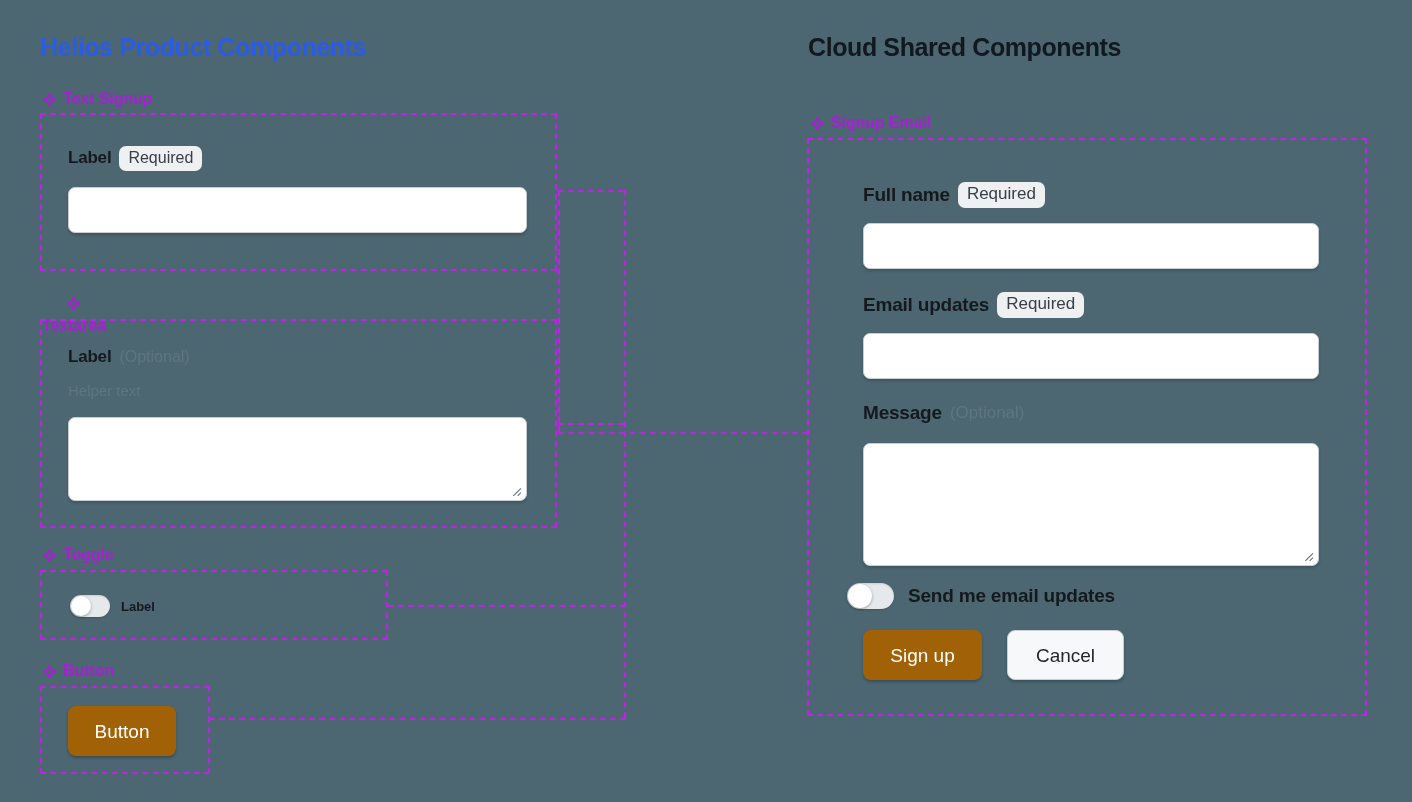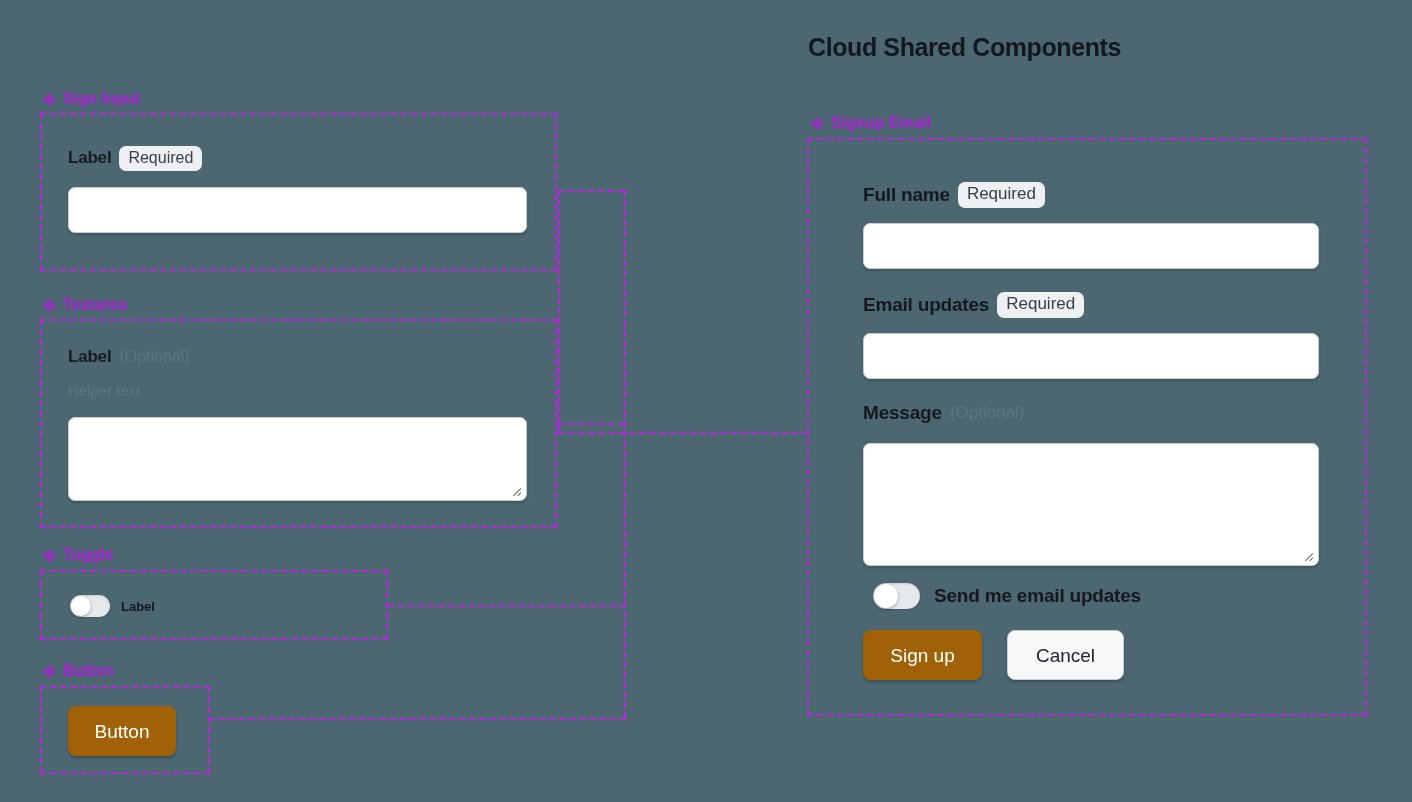--- a/index.html
+++ b/index.html
@@ -159,20 +159,21 @@
     color: #22272d;
     border: 1px solid #c9ced4;
     box-shadow: 0 2px 3px rgba(0,0,0,0.22);
   }
 </style>
 </head>
 <body>
 
 <div id="stage">
 
+  <div class="col-title" id="title-left">Helios Product Components</div>
   <div class="col-title" id="title-right">Cloud Shared Components</div>
 
   <div class="conn" style="left:558px; top:190px; width:66px;"></div>
   <div class="conn v" style="left:558px; top:190px; height:242px;"></div>
   <div class="conn" style="left:558px; top:432px; width:250px;"></div>
 
   <div class="conn" style="left:558px; top:423px; width:66px;"></div>
 
   <div class="conn v" style="left:624px; top:190px; height:528px;"></div>
 
@@ -182,36 +183,36 @@
 
   <div class="comp-label" style="left:42px; top:90px;">
     <svg class="diamond-icon" viewBox="0 0 16 16">
       <g fill="#a81fd6">
         <path d="M8 1.2 L11 4.2 L8 7.2 L5 4.2 Z"></path>
         <path d="M8 8.8 L11 11.8 L8 14.8 L5 11.8 Z"></path>
         <path d="M1.2 8 L4.2 5 L7.2 8 L4.2 11 Z"></path>
         <path d="M8.8 8 L11.8 5 L14.8 8 L11.8 11 Z"></path>
       </g>
     </svg>
-    <span>Sign Input</span>
+    <span>Text Signup</span>
   </div>
 
   <div class="dash-box" style="left:40px; top:113px; width:517px; height:158px;">
     <div style="position:absolute; left:26px; top:31px;">
       <div class="field-label">
         <span class="lbl-strong">Label</span>
         <span class="badge-required">Required</span>
       </div>
     </div>
     <div style="position:absolute; left:26px; top:72px; width:459px;">
       <input class="txt-input" type="text" style="height: 46px;" placeholder="">
     </div>
   </div>
 
-  <div class="comp-label" style="left:42px; top:296px;">
+  <div class="comp-label" style="left:42px; top:296px;flex-direction:column;">
     <svg class="diamond-icon" viewBox="0 0 16 16">
       <g fill="#a81fd6">
         <path d="M8 1.2 L11 4.2 L8 7.2 L5 4.2 Z"></path>
         <path d="M8 8.8 L11 11.8 L8 14.8 L5 11.8 Z"></path>
         <path d="M1.2 8 L4.2 5 L7.2 8 L4.2 11 Z"></path>
         <path d="M8.8 8 L11.8 5 L14.8 8 L11.8 11 Z"></path>
       </g>
     </svg>
     <span>Textarea</span>
   </div>
@@ -301,21 +302,21 @@
       <span class="lbl-strong" style="font-size:19px;">Message</span>
       <span class="lbl-optional" style="font-size:17px;">(Optional)</span>
     </div>
     <div style="position:absolute; left:54px; top:303px; width:456px;">
       <textarea class="txt-input" style="height: 123px;" placeholder=""></textarea>
       <svg class="resize-grip" viewBox="0 0 12 12">
         <path d="M11 4 L4 11 M11 8 L8 11" stroke="#6b7580" stroke-width="1.1" fill="none"></path>
       </svg>
     </div>
 
-    <div class="toggle-row" style="position:absolute; left:64px; top:443px;">
+    <div class="toggle-row" style="position:absolute; left:38px; top:443px;">
       <div class="toggle" style="width:47px; height:26px; border-radius:13px;">
         <div class="knob" style="width:24px; height:24px;"></div>
       </div>
       <span class="toggle-label-lg">Send me email updates</span>
     </div>
 
     <button class="btn btn-primary" style="position:absolute; left:54px; top:490px; width:119px; height:50px; font-size:19px;">Sign up</button>
     <button class="btn btn-secondary" style="position:absolute; left:198px; top:490px; width:117px; height:50px; font-size:19px;">Cancel</button>
   </div>
 

